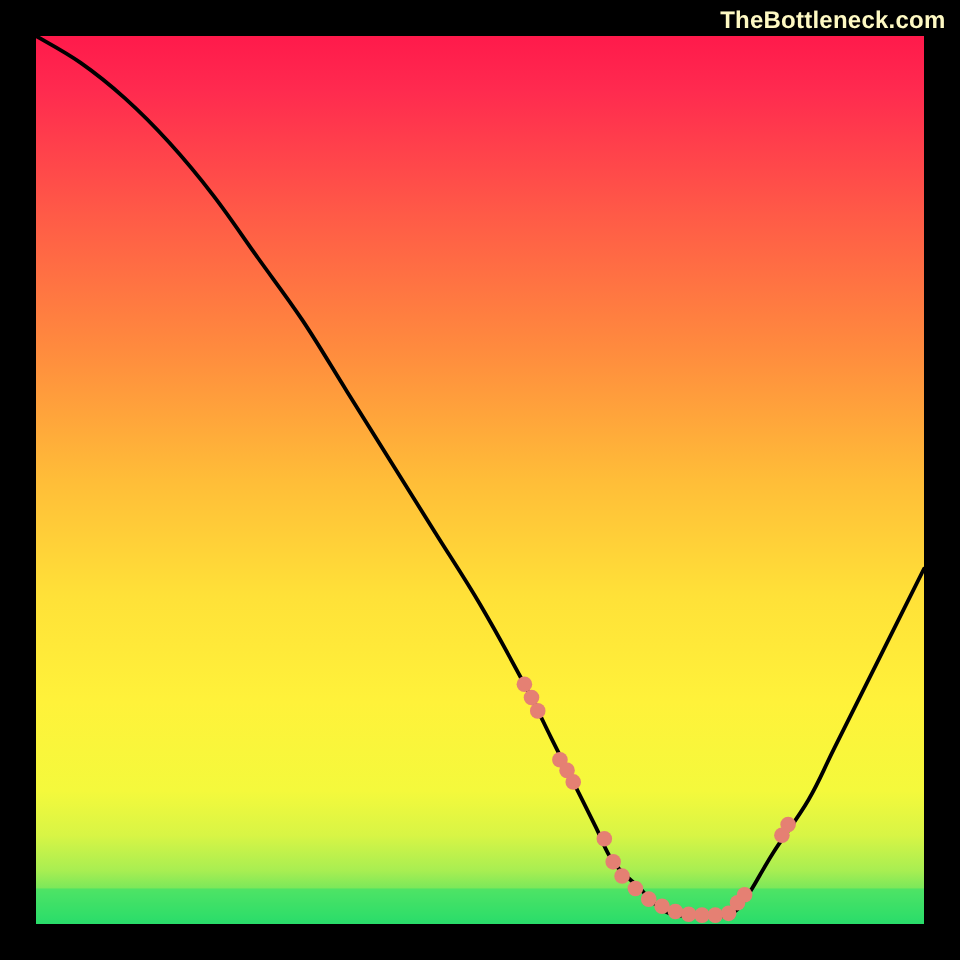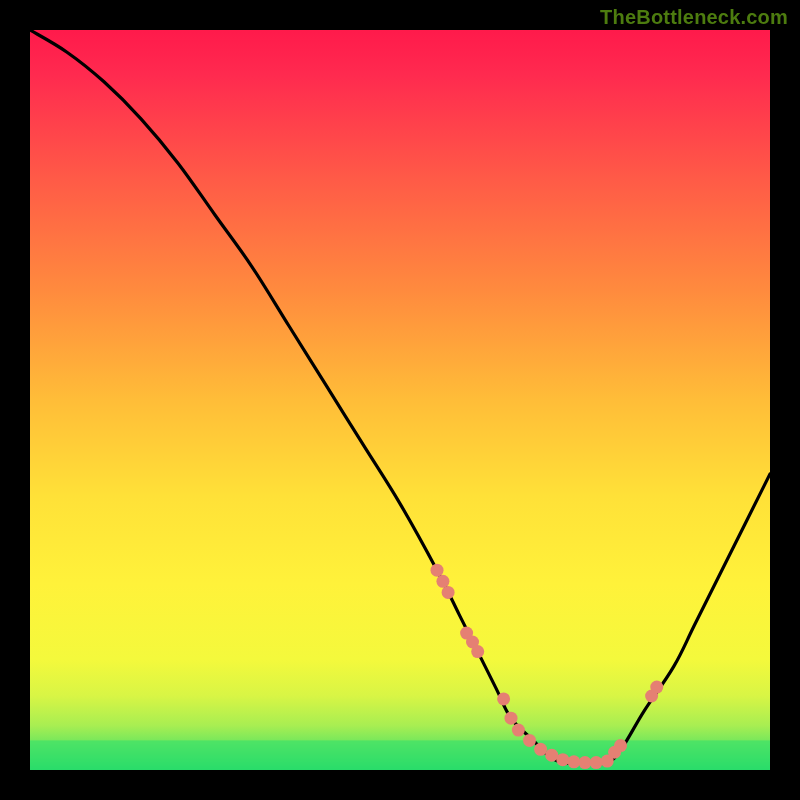--- a/index.html
+++ b/index.html
@@ -14,21 +14,21 @@
   .frame {
     position: relative;
     width: 800px;
     height: 800px;
     background: #000;
   }
   .watermark {
     position: absolute;
     top: 6px;
     right: 12px;
-    color: #4d7c0f;
+    color: #fef9c3;
     font-size: 20px;
     font-weight: 600;
     letter-spacing: 0.2px;
     z-index: 50;
   }
   .plot-area {
     position: absolute;
     left: 30px;
     top: 30px;
     width: 740px;

